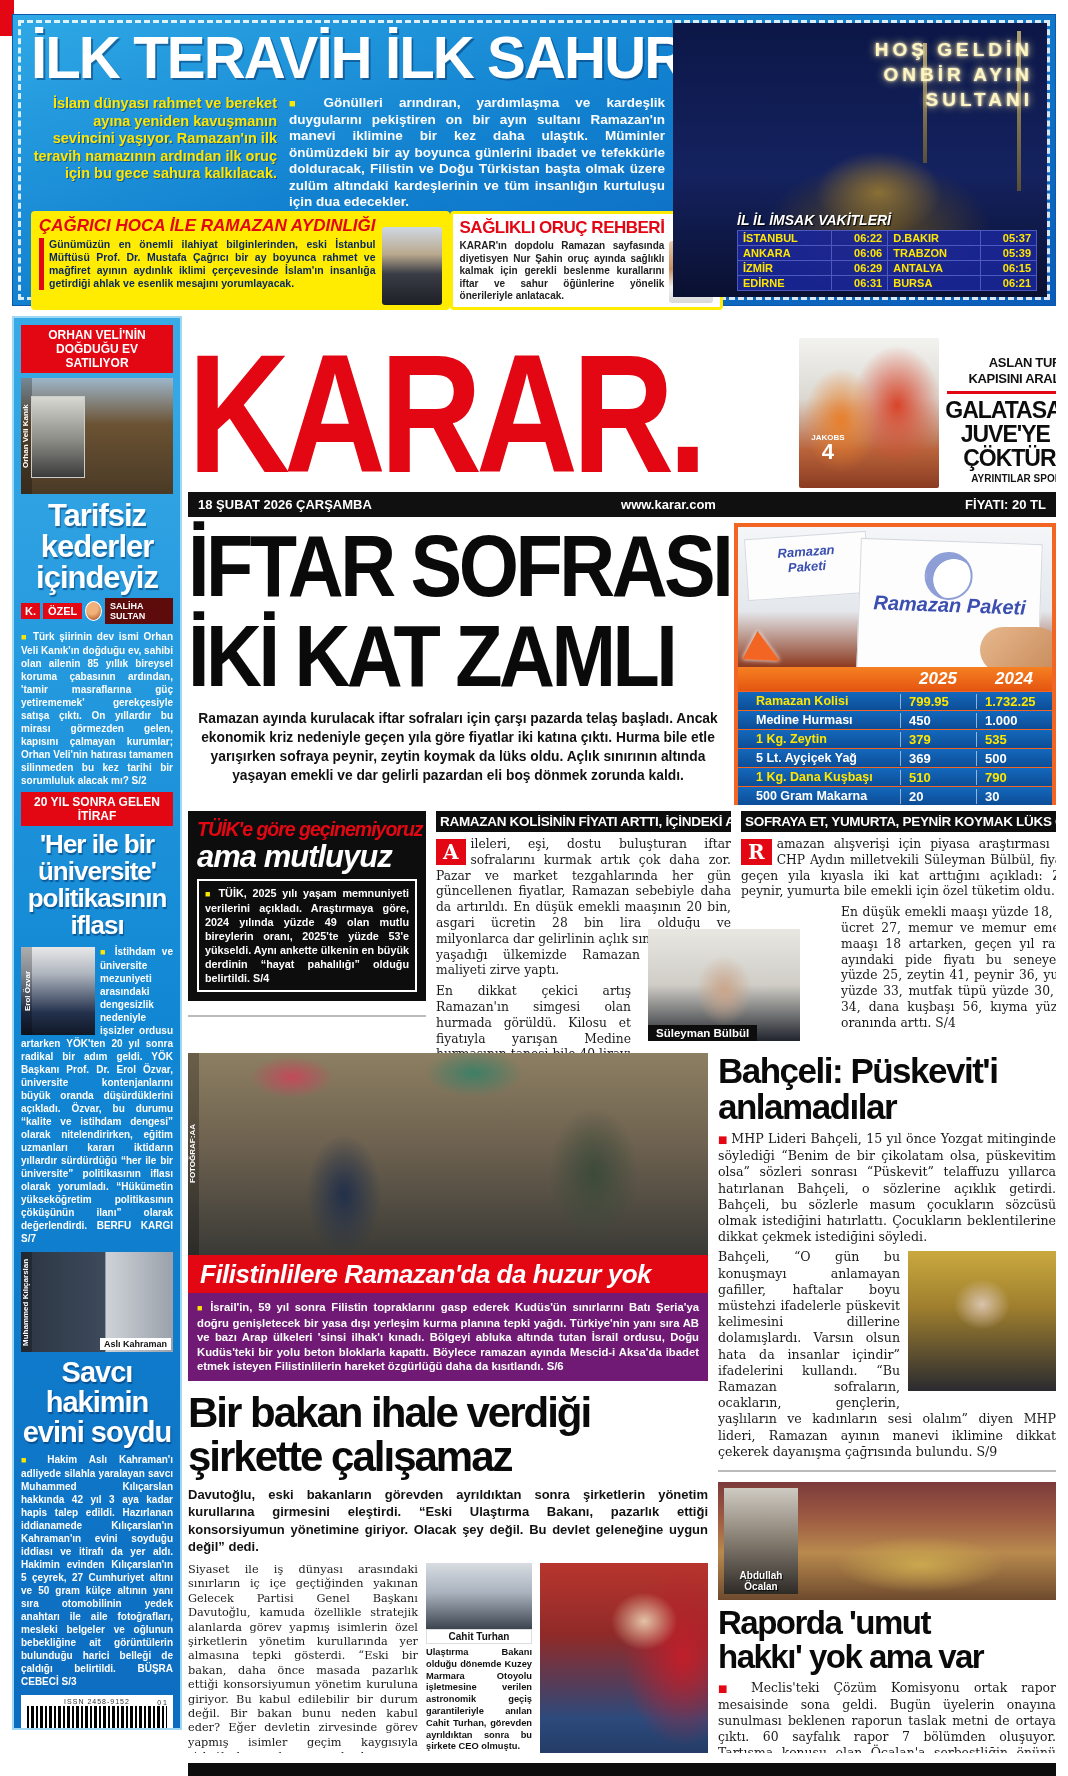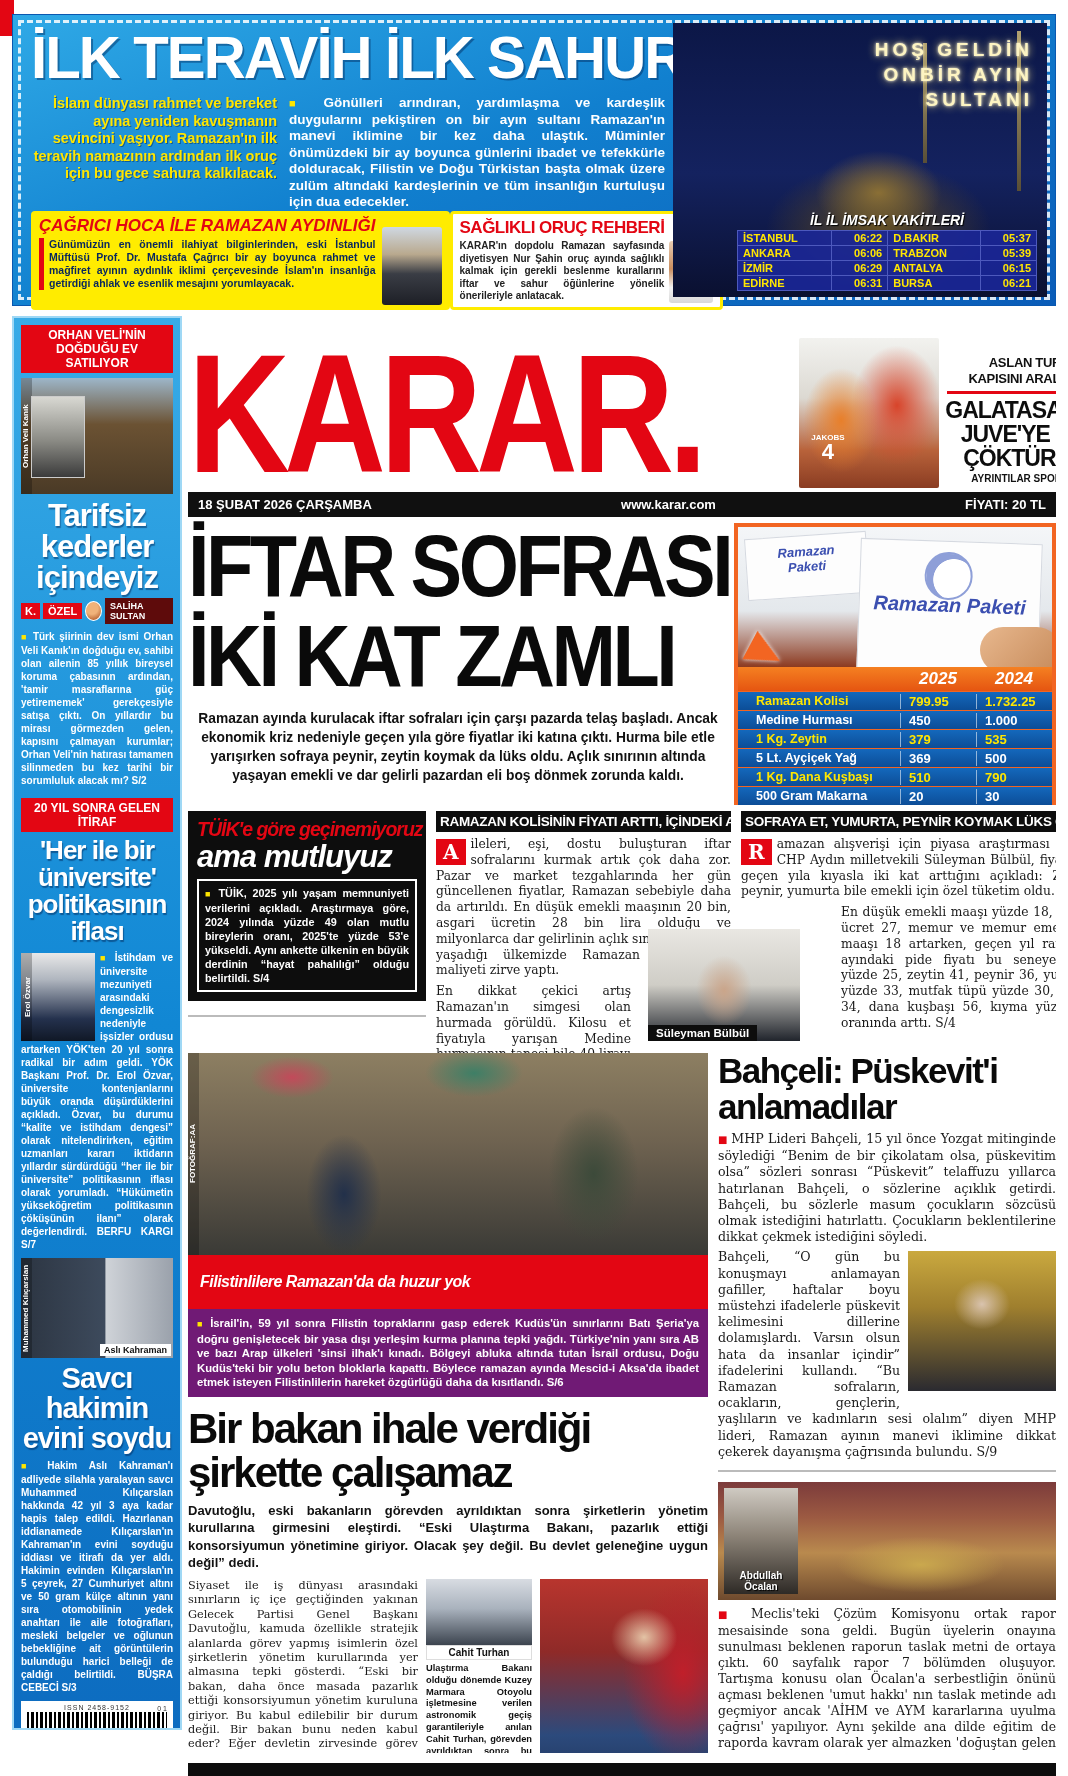--- a/index.html
+++ b/index.html
@@ -37,21 +37,21 @@
   .nur-photo{width:44px;height:62px;align-self:flex-end;border-radius:3px;flex:none;
     background:linear-gradient(180deg,#e8cdb4 0%,#c98d5e 45%,#f2f2f2 75%,#d8d8d8 100%);}
   .banner-right{flex:1;position:relative;background:
     radial-gradient(90px 60px at 55% 62%,#8a6f35 0%,rgba(138,111,53,0) 70%),
     radial-gradient(150px 90px at 55% 75%,#5c4a22 0%,rgba(92,74,34,0) 75%),
     linear-gradient(180deg,#0c1747 0%,#14225f 55%,#0a1030 100%);overflow:hidden;}
   .minaret{position:absolute;width:4px;background:linear-gradient(180deg,#d8c27a,#6b5a2d);opacity:.8;}
   .mosque-sign{position:absolute;left:0;right:14px;top:14px;text-align:right;color:#fdf4c2;font-weight:bold;
     font-size:19px;line-height:25px;letter-spacing:4px;text-shadow:0 0 8px #ffe98a,0 0 3px #fff;}
   .imsak{position:absolute;right:10px;bottom:6px;width:300px;}
-  .imsak-title{color:#fff;font-weight:bold;font-style:italic;font-size:14px;text-align:center;
+  .imsak-title{color:#fff;font-weight:bold;font-style:italic;font-size:14px;text-align:left;
     text-shadow:1px 1px 1px #000;margin-bottom:2px;}
   .imsak-table{width:100%;border-collapse:collapse;background:rgba(26,38,150,.92);}
   .imsak-table td{border:1px solid #4d59bd;color:#ffe600;font-weight:bold;font-size:11px;
     padding:1px 5px;white-space:nowrap;}
   .imsak-table td.t{text-align:right;}
 
   
   .sidebar{position:absolute;left:12px;top:316px;width:170px;height:1414px;box-sizing:border-box;
     background:linear-gradient(180deg,#38abe7 0%,#1187d4 50%,#0d6cc0 100%);
     border:2px solid #9fd8f5;padding:7px 7px;overflow:hidden;}
@@ -160,22 +160,22 @@
     font-size:11.5px;padding:2px 8px;}
 
   .lower{display:flex;gap:10px;margin-top:10px;height:700px;overflow:hidden;}
   .lower-left{flex:1;}
   .pal-photo{position:relative;height:202px;background:
     radial-gradient(60px 30px at 20% 12%,#c24a5a 0%,rgba(194,74,90,0) 70%),
     radial-gradient(70px 34px at 55% 10%,#3e7f66 0%,rgba(62,127,102,0) 70%),
     radial-gradient(60px 90px at 78% 60%,#3c4a3a 0%,rgba(60,74,58,0) 75%),
     radial-gradient(50px 80px at 30% 70%,#22304a 0%,rgba(34,48,74,0) 75%),
     linear-gradient(180deg,#8d7f62 0%,#6e6250 45%,#3a3a36 100%);}
-  .pal-banner{background:#e30613;color:#fff;font-weight:bold;font-style:italic;font-size:16px;
-    line-height:26px;padding:14px 12px;letter-spacing:-.5px;}
+  .pal-banner{background:#e30613;color:#fff;font-weight:bold;font-style:italic;font-size:26px;
+    line-height:26px;padding:6px 12px;letter-spacing:-.5px;}
   .pal-text{background:#701a75;color:#fff;font-weight:bold;font-size:11.3px;line-height:14.6px;
     text-align:justify;padding:7px 9px;}
   .pal-text::before{content:"■ ";color:#ffe600;font-size:9px;}
   .bakan{margin-top:10px;}
   .bakan-headline{color:#0a0a0a;font-weight:bold;font-size:42px;line-height:44px;letter-spacing:-2px;
     transform:scaleX(.95);transform-origin:0 50%;white-space:nowrap;}
   .bakan-sub{color:#111;font-weight:bold;font-size:13px;line-height:17.5px;text-align:justify;margin-top:7px;}
   .bakan-row{display:flex;gap:8px;margin-top:7px;}
   .bakan-body{flex:1;font-family:"DejaVu Serif",serif;font-size:11.3px;line-height:14.4px;
     text-align:justify;color:#1a1a1a;margin-top:0;}
@@ -298,21 +298,21 @@
       <div class="sb-portrait"></div>
     </div>
     <div class="sb-headline h1a">Tarifsiz kederler içindeyiz</div>
     <div class="sb-badges">
       <span class="k-badge">K.</span>
       <span class="ozel-badge">ÖZEL</span>
       <span class="sb-avatar"></span>
       <span class="name-badge">SALİHA SULTAN</span>
     </div>
     <div class="sb-body">Türk şiirinin dev ismi Orhan Veli Kanık'ın doğduğu ev, sahibi olan ailenin 85 yıllık bireysel koruma çabasının ardından, 'tamir masraflarına güç yetirememek' gerekçesiyle satışa çıktı. On yıllardır bu mirası görmezden gelen, kapısını çalmayan kurumlar; Orhan Veli'nin hatırası tamamen silinmeden bu kez tarihi bir sorumluluk alacak mı? S/2</div>
-    <div class="sb-kicker" style="margin-top:11px;">20 YIL SONRA GELEN İTİRAF</div>
+    <div class="sb-kicker" style="margin-top:5px;">20 YIL SONRA GELEN İTİRAF</div>
     <div class="sb-headline h2a">'Her ile bir üniversite' politikasının iflası</div>
     <div class="sb-body">
       <span class="sb-photo2wrap">
           <span class="vlabel">Erol Özvar</span>
         </span><span>İstihdam ve üniversite mezuniyeti arasındaki dengesizlik nedeniyle işsizler ordusu artarken YÖK'ten 20 yıl sonra radikal bir adım geldi. YÖK Başkanı Prof. Dr. Erol Özvar, üniversite kontenjanlarını büyük oranda düşürdüklerini açıkladı. Özvar, bu durumu “kalite ve istihdam dengesi” olarak nitelendirirken, eğitim uzmanları kararı iktidarın yıllardır sürdürdüğü “her ile bir üniversite” politikasının iflası olarak yorumladı. “Hükümetin yükseköğretim politikasının çöküşünün ilanı” olarak değerlendirdi. BERFU KARGI S/7</span>
     </div>
     <div class="sb-photo3">
       <div class="vlabel">Muhammed Kılıçarslan</div>
       <div class="sb-photo3-cap">Aslı Kahraman</div>
     </div>
@@ -474,20 +474,24 @@
         </div>
         <div class="rr-hr"></div>
         <div class="rapor-photo">
           <div class="ocalan-inset">
             <div class="ocalan-label">
               <div>Abdullah</div>
               <div>Öcalan</div>
             </div>
           </div>
         </div>
+        <div class="rapor-headline">
+          <div>Raporda 'umut</div>
+          <div>hakkı' yok ama var</div>
+        </div>
         <div class="rapor-body">Meclis'teki Çözüm Komisyonu ortak rapor mesaisinde sona geldi. Bugün üyelerin onayına sunulması beklenen raporun taslak metni de ortaya çıktı. 60 sayfalık rapor 7 bölümden oluşuyor. Tartışma konusu olan Öcalan'a serbestliğin önünü açması beklenen 'umut hakkı' nın taslak metinde adı geçmiyor ancak 'AİHM ve AYM kararlarına uyulma çağrısı' yapılıyor. Aynı şekilde ana dilde eğitim de raporda kavram olarak yer almazken 'doğuştan gelen haklar' başlığı altında içerik olarak yer alması dikkat çekti. S/8</div>
       </div>
     </div>
 
     <div class="bottom-strip">
       
       
     </div>
   </div>
 </div>

